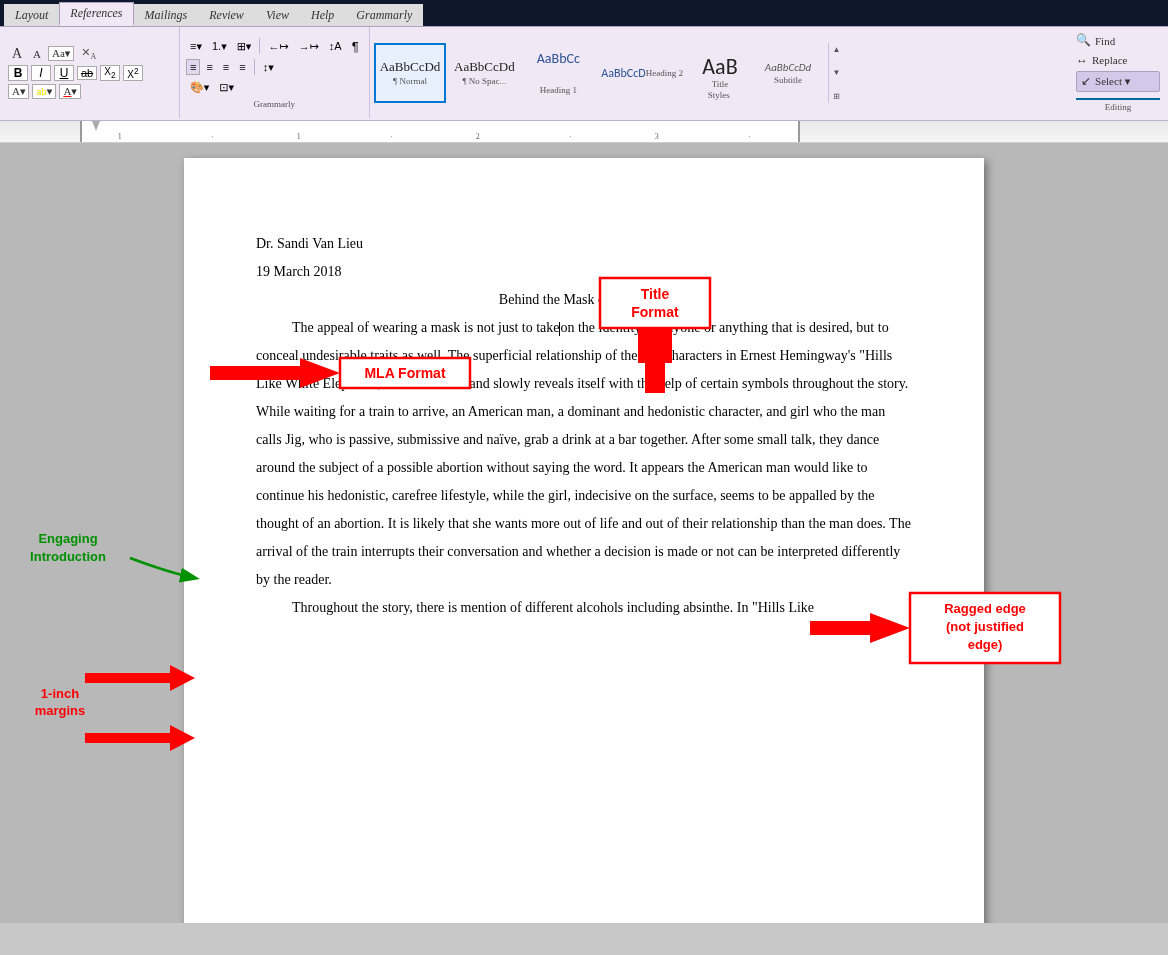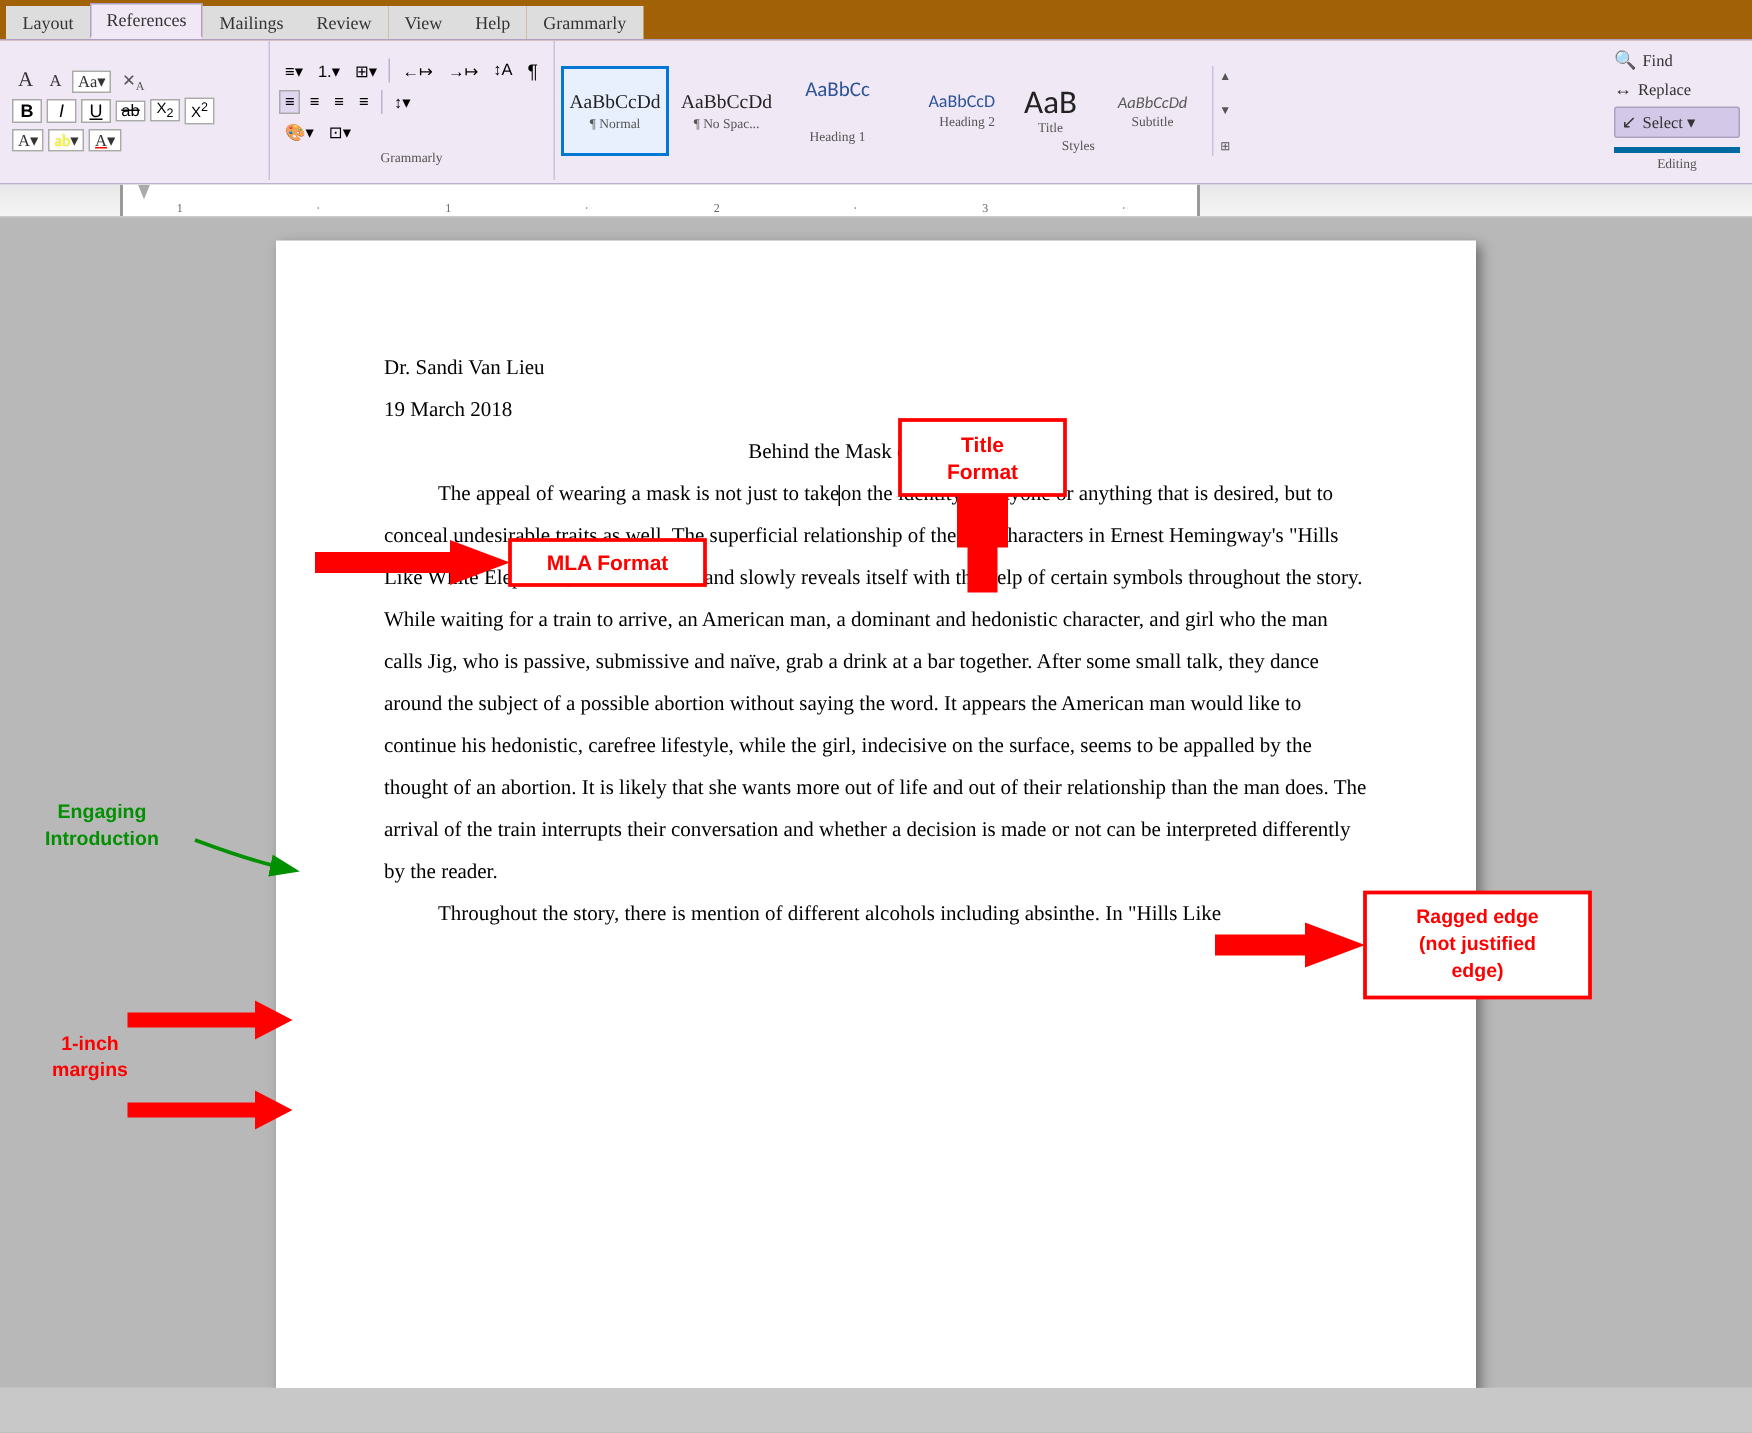--- a/index.html
+++ b/index.html
@@ -4,21 +4,21 @@
   <style>
     * { margin: 0; padding: 0; box-sizing: border-box; }
     body { font-family: 'Times New Roman', Times, serif; background: #c8c8c8; width: 1168px; height: 955px; overflow: hidden; position: relative; }
 
     .cursor-bar { display: inline-block; width: 1px; height: 14px; background: black; vertical-align: middle; animation: blink 1s step-end infinite; }
     @keyframes blink { 50% { opacity: 0; } }
   </style>
 </head>
 <body>
 
-<div style="background:#a16207; border-bottom:1px solid #b0a0c0;">
+<div style="background:#0f172a; border-bottom:1px solid #b0a0c0;font-style:italic;">
   <div style="display:flex; height:26px; align-items:flex-end; padding-left:4px;">
     <span style="padding:3px 10px; font-size:12px; cursor:pointer; color:#333; background:#ddd; border:1px solid transparent; border-bottom:none;">Layout</span>
     <span style="padding:3px 10px; font-size:12px; cursor:pointer; color:#333; background:#f0e8f5; border:1px solid #b0a0c0; border-bottom:2px solid #f0e8f5; font-weight:500;">References</span>
     <span style="padding:3px 10px; font-size:12px; cursor:pointer; color:#333; background:#ddd; border:1px solid transparent; border-bottom:none;">Mailings</span>
     <span style="padding:3px 10px; font-size:12px; cursor:pointer; color:#333; background:#ddd; border:1px solid transparent; border-bottom:none;">Review</span>
     <span style="padding:3px 10px; font-size:12px; cursor:pointer; color:#333; background:#ddd; border:1px solid transparent; border-bottom:none;">View</span>
     <span style="padding:3px 10px; font-size:12px; cursor:pointer; color:#333; background:#ddd; border:1px solid transparent; border-bottom:none;">Help</span>
     <span style="padding:3px 10px; font-size:12px; cursor:pointer; color:#333; background:#ddd; border:1px solid transparent; border-bottom:none;margin-top:42px;">Grammarly</span>
   </div>
 </div>
@@ -80,21 +80,21 @@
       <div style="font-size:9px; color:#555; margin-top:1px;">¶ Normal</div>
     </div>
     <div style="display:flex; flex-direction:column; align-items:center; justify-content:center; min-width:72px; height:60px; border:1px solid transparent; cursor:pointer; padding:2px 4px; margin-right:2px;">
       <div style="font-size:13px; color:#222;">AaBbCcDd</div>
       <div style="font-size:9px; color:#555; margin-top:1px;">¶ No Spac...</div>
     </div>
     <div style="display:flex; flex-direction:column; align-items:center; justify-content:center; min-width:72px; height:60px; border:1px solid transparent; cursor:pointer; padding:2px 4px; margin-right:2px;gap:17px;">
       <div style="font-size:14px; color:#2e5496; font-family:Calibri,sans-serif;">AaBbCc</div>
       <div style="font-size:9px; color:#555; margin-top:1px;">Heading 1</div>
     </div>
-    <div style="display:flex; flex-direction:column; align-items:flex-end; justify-content:center; min-width:72px; height:60px; border:1px solid transparent; cursor:pointer; padding:2px 4px; margin-right:2px;">
+    <div style="display:flex; flex-direction:row; align-items:center; justify-content:center; min-width:72px; height:60px; border:1px solid transparent; cursor:pointer; padding:2px 4px; margin-right:2px;">
       <div style="font-size:12px; color:#2e5496; font-family:Calibri,sans-serif;">AaBbCcD</div>
       <div style="font-size:9px; color:#555; margin-top:1px;">Heading 2</div>
     </div>
     <div style="display:flex; flex-direction:column; align-items:center; justify-content:center; min-width:60px; height:60px; border:1px solid transparent; cursor:pointer; padding:2px 4px; margin-right:2px;">
       <div style="font-size:22px; color:#222; font-family:Calibri,sans-serif; line-height:1;">AaB</div>
       <div style="font-size:9px; color:#555; margin-top:1px;">Title</div>
     </div>
     <div style="display:flex; flex-direction:column; align-items:center; justify-content:center; min-width:72px; height:60px; border:1px solid transparent; cursor:pointer; padding:2px 4px; margin-right:2px;">
       <div style="font-size:11px; color:#595959; font-style:italic; font-family:Calibri,sans-serif;">AaBbCcDd</div>
       <div style="font-size:9px; color:#555; margin-top:1px;">Subtitle</div>
@@ -114,21 +114,21 @@
       <span>Find</span>
     </div>
     <div style="font-size:11px; cursor:pointer; color:#333; display:flex; align-items:center; gap:4px;">
       <span style="font-size:12px;">↔</span>
       <span>Replace</span>
     </div>
     <div style="font-size:11px; cursor:pointer; color:#333; display:flex; align-items:center; gap:4px; background:#d4c8e8; padding:2px 4px; border:1px solid #b0a0c0; border-radius:2px;">
       <span style="font-size:12px;">↙</span>
       <span>Select ▾</span>
     </div>
-    <div style="font-size:9px; color:#555; text-align:center; border-top:4px solid #0369a1; padding-top:2px; margin-top:2px;">Editing</div>
+    <div style="font-size:9px; color:#555; text-align:center; border-top:2px solid #0369a1; padding-top:2px; margin-top:2px;">Editing</div>
   </div>
 </div>
 
 <div style="height:22px; background:linear-gradient(to bottom, #e8e8e8, #f5f5f5); border-bottom:1px solid #ccc; display:flex; align-items:center; padding:0 0 0 80px; font-size:9px; color:#666; position:relative; overflow:hidden;">
   <div style="width:720px; height:100%; position:relative; border-left:2px solid #999; border-right:2px solid #999; background:#fff;">
 
     <div style="position:absolute; top:0; left:0; right:0; height:100%; display:flex; align-items:flex-end; padding-bottom:1px; font-size:8px; color:#666;">
       <span style="position:absolute; left:5%;">1</span>
       <span style="position:absolute; left:18%;">·</span>
       <span style="position:absolute; left:30%;">1</span>

